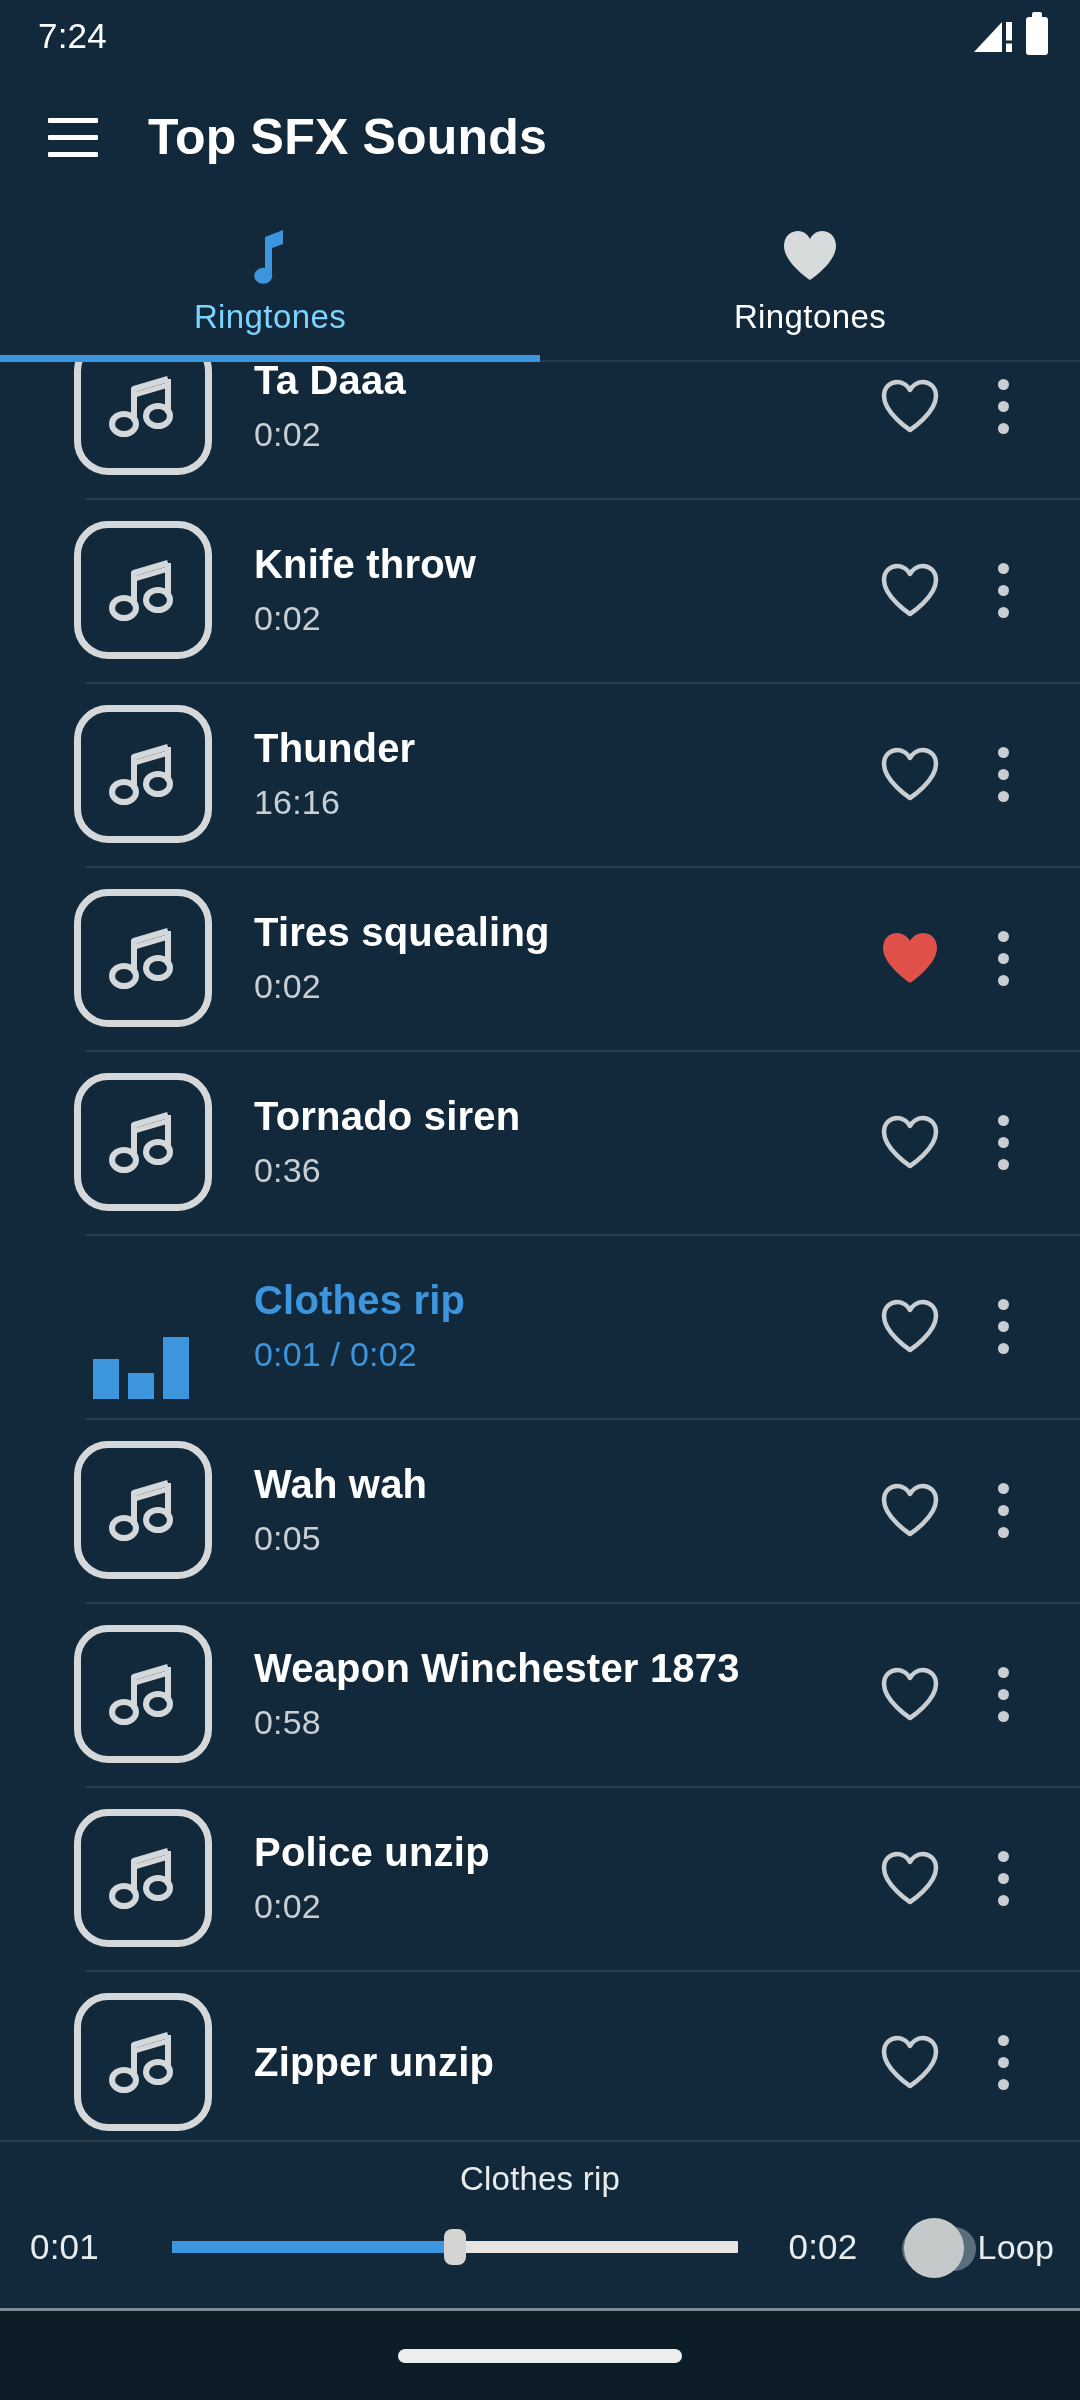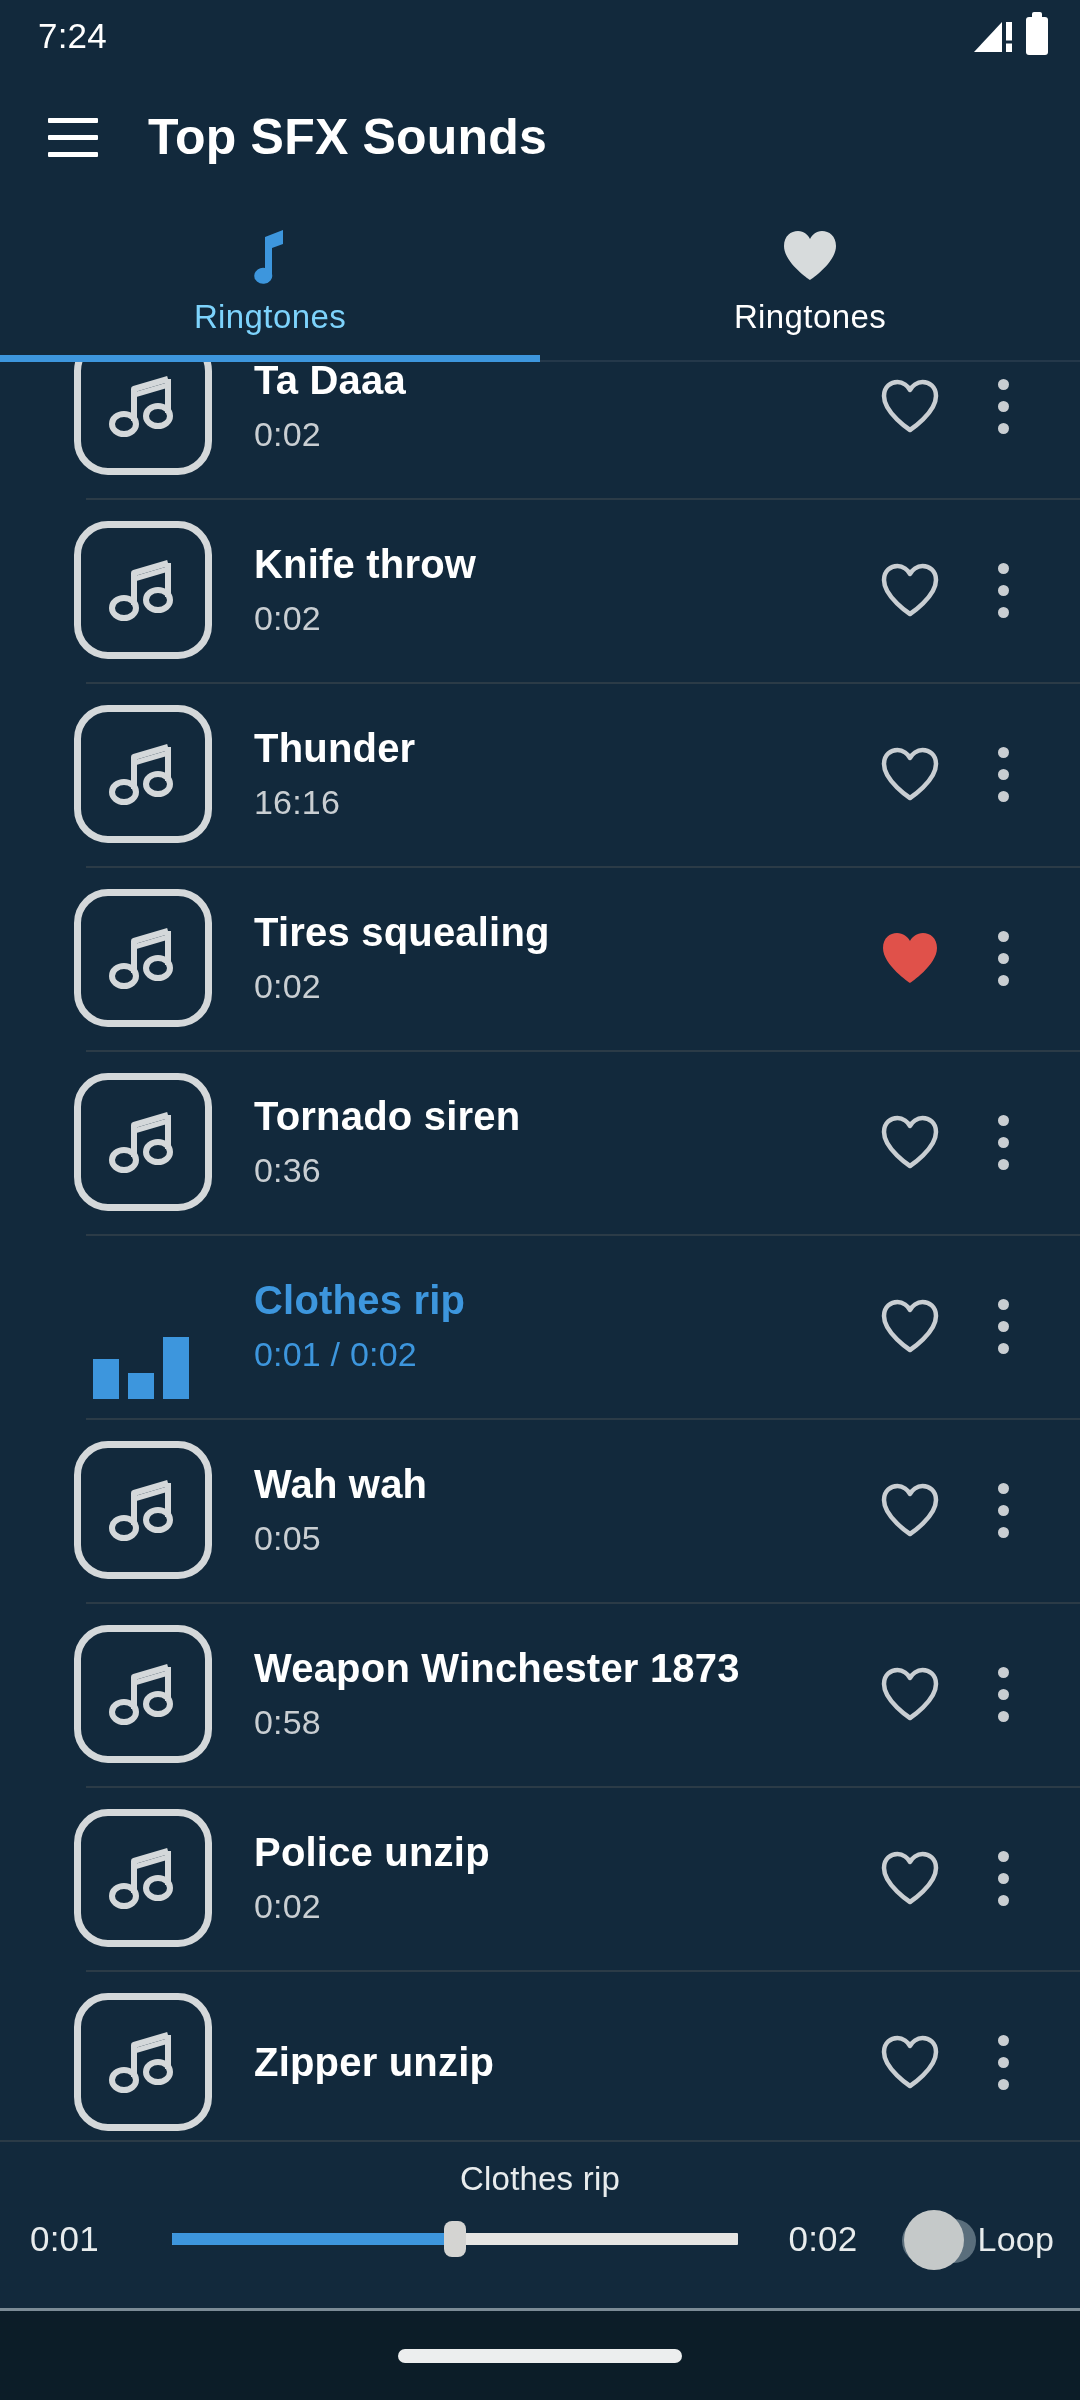--- a/index.html
+++ b/index.html
@@ -155,21 +155,21 @@
     background: #12293c;
     border-top: 2px solid #2b3b47;
     position: relative;
     padding: 0 26px;
   }
   .player-title {
     position:absolute; top: 18px; left:0; right:0;
     text-align:center; color:#e8eced; font-size: 33px; letter-spacing:.2px;
   }
   .player-row {
-    position:absolute; left: 30px; right: 26px; top: 68px;
+    position:absolute; left: 30px; right: 26px; top: 76px;
     display:flex; align-items:center;
   }
   .time {
     color:#e8eced; font-size: 35px; letter-spacing:.2px; width: 132px;
   }
   .time.right { text-align:center; width: 150px; }
   .seek {
     flex: 1 1 auto; height: 40px; position: relative; margin: 0 10px;
     cursor: pointer;
   }

